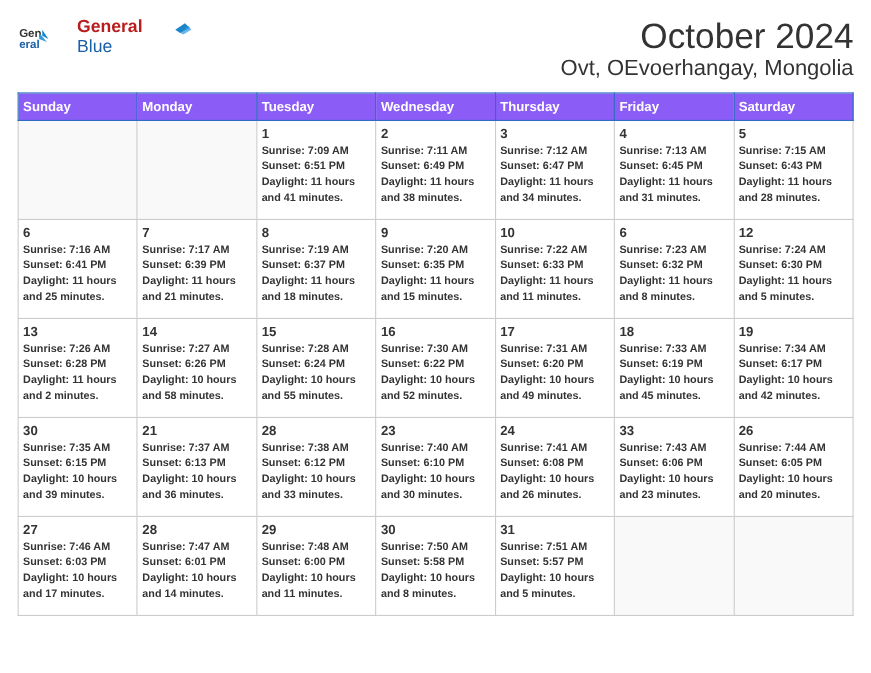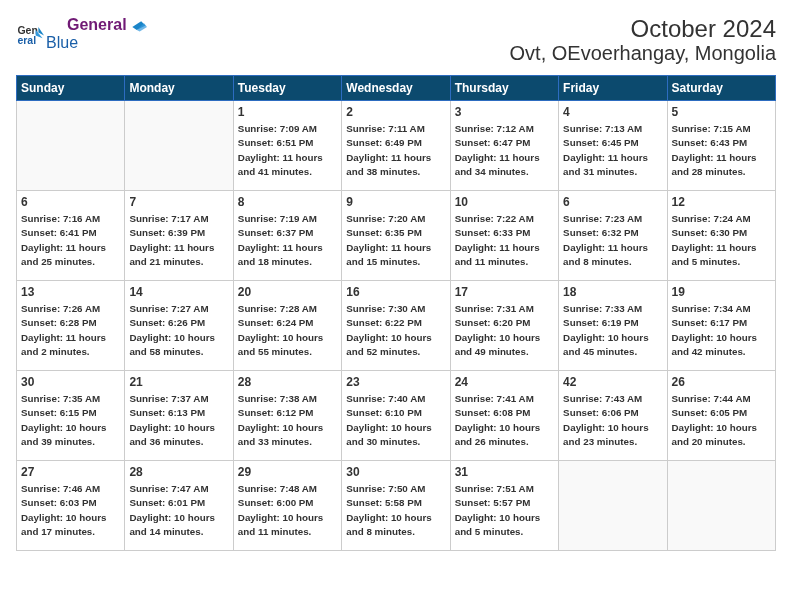--- a/index.html
+++ b/index.html
@@ -12,46 +12,47 @@
     }
     .header {
       display: flex;
       align-items: flex-start;
       justify-content: space-between;
       margin-bottom: 10px;
     }
     .logo {
       display: flex;
       align-items: center;
+      gap: 24px;
     }
     .logo-icon {
       width: 28px;
       height: 28px;
       margin-right: 2px;
     }
     .title-block {
       text-align: right;
     }
     .month-title {
-      font-size: 24px;
+      font-size: 32px;
       font-weight: normal;
       color: #333;
       line-height: 1.1;
     }
     .location-title {
       font-size: 20px;
       color: #333;
     }
     table {
       width: 100%;
       border-collapse: collapse;
       font-size: 10.5px;
     }
     thead th {
-      background-color: #0c4a6e;
+      background-color: #8b5cf6;
       color: #fff;
       padding: 5px 4px;
       text-align: left;
       font-size: 12px;
       font-weight: bold;
       border: 1px solid #2d6cc0;
     }
     td {
       border: 1px solid #ccc;
       vertical-align: top;
@@ -82,21 +83,21 @@
 <div class="header">
   <div class="logo">
     <svg class="logo-icon" viewBox="0 0 40 40" xmlns="http://www.w3.org/2000/svg">
       <text x="2" y="20" font-size="15" font-weight="bold" fill="#333">Gen</text>
       <text x="2" y="34" font-size="15" font-weight="bold" fill="#1a5fa8">eral</text>
       <polygon points="32,10 40,22 32,18" fill="#1a85c8"></polygon>
       <polygon points="28,14 38,26 28,22" fill="#3399dd"></polygon>
     </svg>
     <div>
       <div style="font-size:16px;font-weight:bold;color:#333;line-height:1.1;">
-        <span style="color:#701a75;margin-left:21px;">General</span>
+        <span style="color:#b91c1c;">General</span>
       </div>
       <div style="font-size:16px;font-weight:normal;color:#1a5fa8;line-height:1.1;">Blue</div>
     </div>
     <svg width="22" height="22" viewBox="0 0 30 20" style="margin-left:-2px;margin-top:-14px;">
       <polygon points="10,10 22,2 28,8 16,14" fill="#1a85c8"></polygon>
       <polygon points="16,14 26,5 30,10 20,16" fill="#3399dd" opacity="0.7"></polygon>
     </svg>
   </div>
   <div class="title-block">
     <div class="month-title">October 2024</div>
@@ -174,21 +175,21 @@
       <tr>
         <td>
           <span class="day-num">13</span>
           <div class="day-info">Sunrise: 7:26 AM<br>Sunset: 6:28 PM<br>Daylight: 11 hours and 2 minutes.</div>
         </td>
         <td>
           <span class="day-num">14</span>
           <div class="day-info">Sunrise: 7:27 AM<br>Sunset: 6:26 PM<br>Daylight: 10 hours and 58 minutes.</div>
         </td>
         <td>
-          <span class="day-num">20</span>
+          <span class="day-num">15</span>
           <div class="day-info">Sunrise: 7:28 AM<br>Sunset: 6:24 PM<br>Daylight: 10 hours and 55 minutes.</div>
         </td>
         <td>
           <span class="day-num">16</span>
           <div class="day-info">Sunrise: 7:30 AM<br>Sunset: 6:22 PM<br>Daylight: 10 hours and 52 minutes.</div>
         </td>
         <td>
           <span class="day-num">17</span>
           <div class="day-info">Sunrise: 7:31 AM<br>Sunset: 6:20 PM<br>Daylight: 10 hours and 49 minutes.</div>
         </td>
@@ -216,21 +217,21 @@
         </td>
         <td>
           <span class="day-num">23</span>
           <div class="day-info">Sunrise: 7:40 AM<br>Sunset: 6:10 PM<br>Daylight: 10 hours and 30 minutes.</div>
         </td>
         <td>
           <span class="day-num">24</span>
           <div class="day-info">Sunrise: 7:41 AM<br>Sunset: 6:08 PM<br>Daylight: 10 hours and 26 minutes.</div>
         </td>
         <td>
-          <span class="day-num">42</span>
+          <span class="day-num">33</span>
           <div class="day-info">Sunrise: 7:43 AM<br>Sunset: 6:06 PM<br>Daylight: 10 hours and 23 minutes.</div>
         </td>
         <td>
           <span class="day-num">26</span>
           <div class="day-info">Sunrise: 7:44 AM<br>Sunset: 6:05 PM<br>Daylight: 10 hours and 20 minutes.</div>
         </td>
       </tr>
       <tr>
         <td>
           <span class="day-num">27</span>

